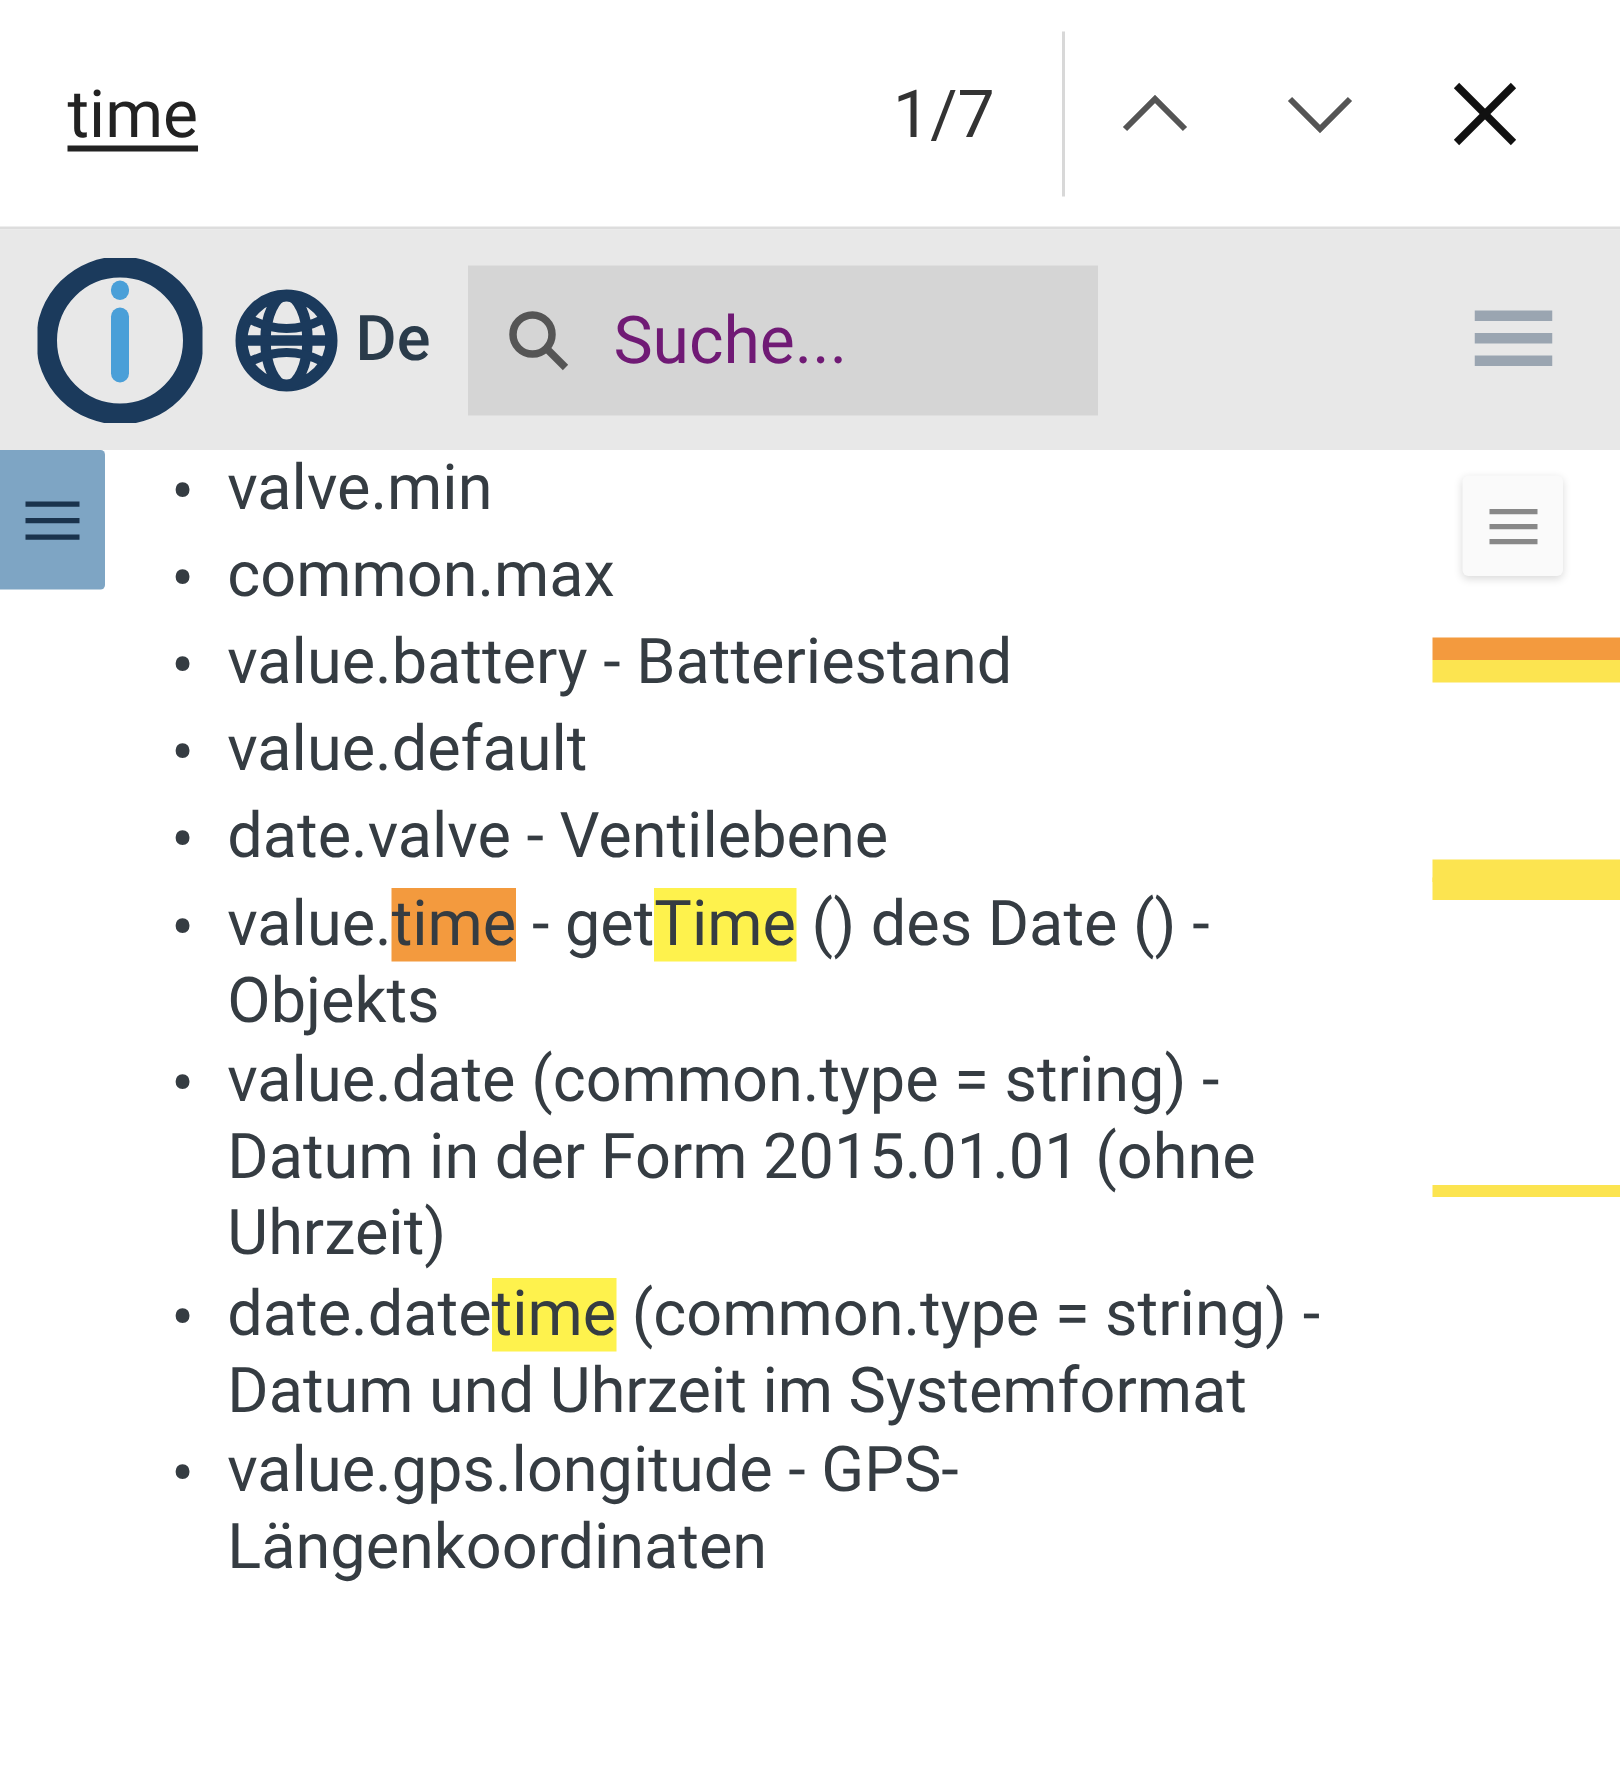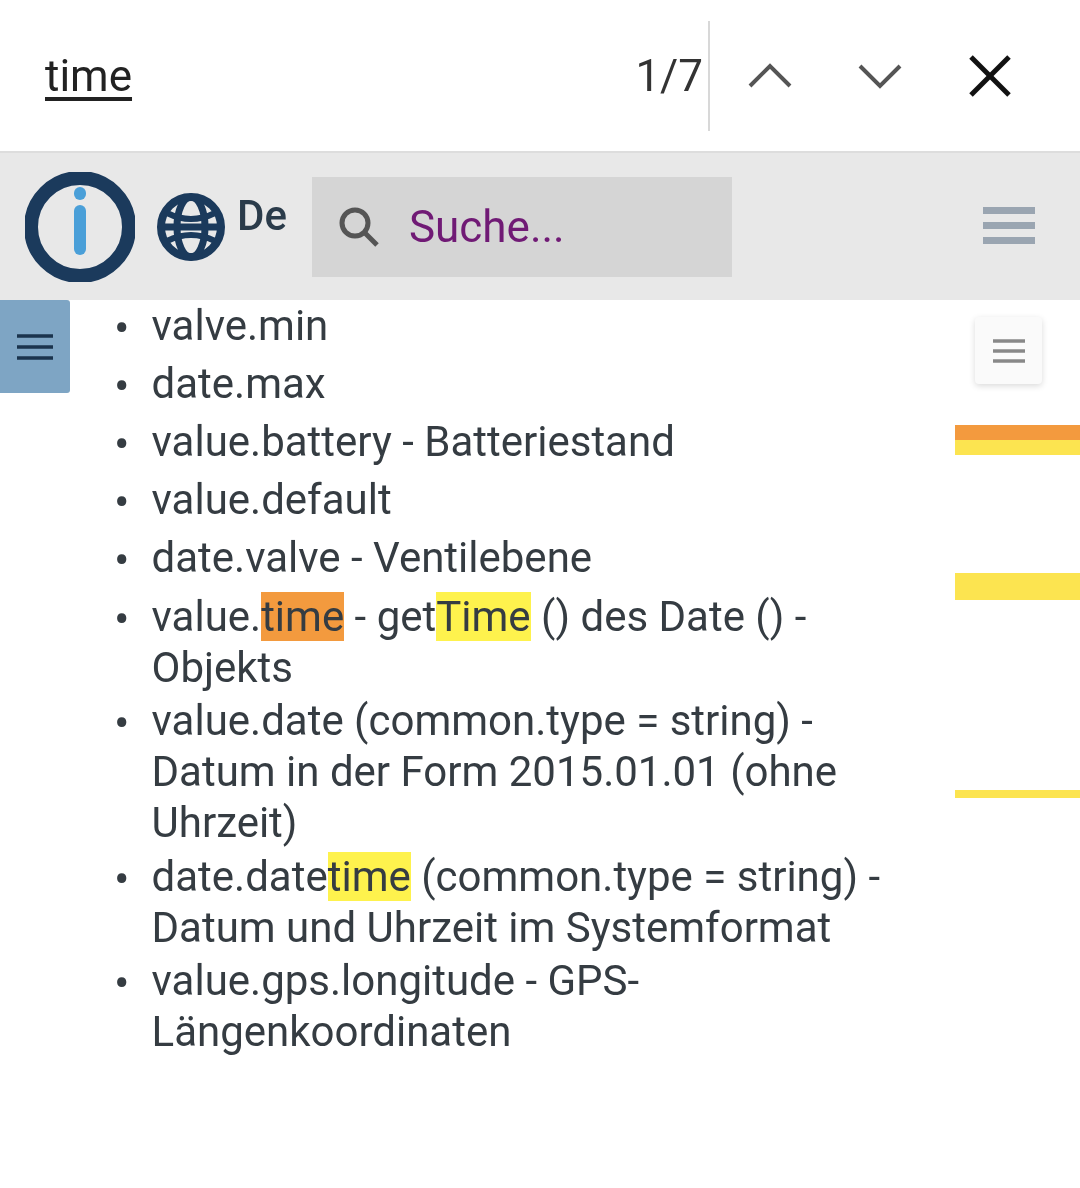--- a/index.html
+++ b/index.html
@@ -24,20 +24,21 @@
     .find-input {
       flex: 1;
       font-size: 44px;
       color: #222;
       text-decoration: underline;
       text-underline-offset: 6px;
     }
     .find-count {
       font-size: 44px;
       color: #333;
+      margin-right: 40px;
     }
     .find-divider {
       width: 2px;
       height: 110px;
       background: #d8d8d8;
       margin: 0 5px;
     }
     .find-btn {
       width: 110px;
       height: 100%;
@@ -59,20 +60,21 @@
       position: relative;
     }
     .logo-wrap {
       width: 150px;
       display: flex;
       align-items: center;
       justify-content: center;
     }
     .lang-wrap {
       display: flex;
+      align-items: center;
       gap: 10px;
       margin-right: 25px;
     }
     .lang-label {
       font-size: 42px;
       color: #2a3b4a;
       font-weight: 500;
     }
     .search-box {
       flex: 0 0 420px;
@@ -241,21 +243,21 @@
     <line x1="2" y1="24" x2="34" y2="24" stroke="#888" stroke-width="3.5"></line>
   </svg>
 </div>
 
 <div class="content">
   <ul class="doc-list">
     <li>
         <span class="li-body">valve.min</span>
       </li>
     <li>
-        <span class="li-body">date.max</span>
+        <span class="li-body">common.max</span>
       </li>
     <li>
         <span class="li-body">value.battery - Batteriestand</span>
       </li>
     <li>
         <span class="li-body">value.default</span>
       </li>
     <li>
         <span class="li-body">date.valve - Ventilebene</span>
       </li>

